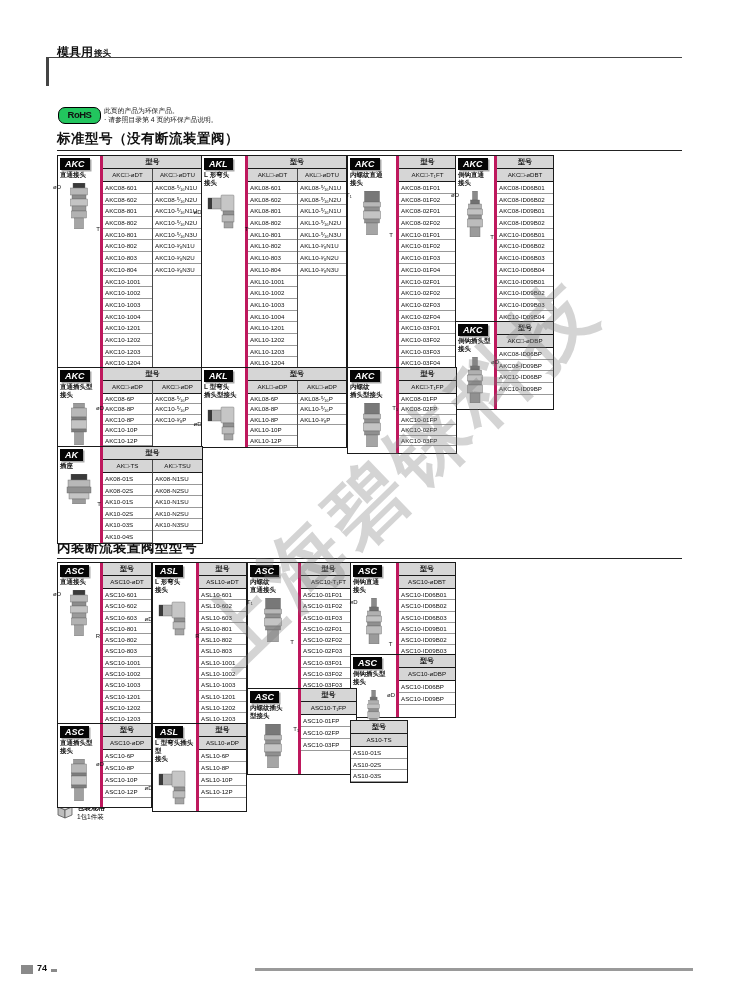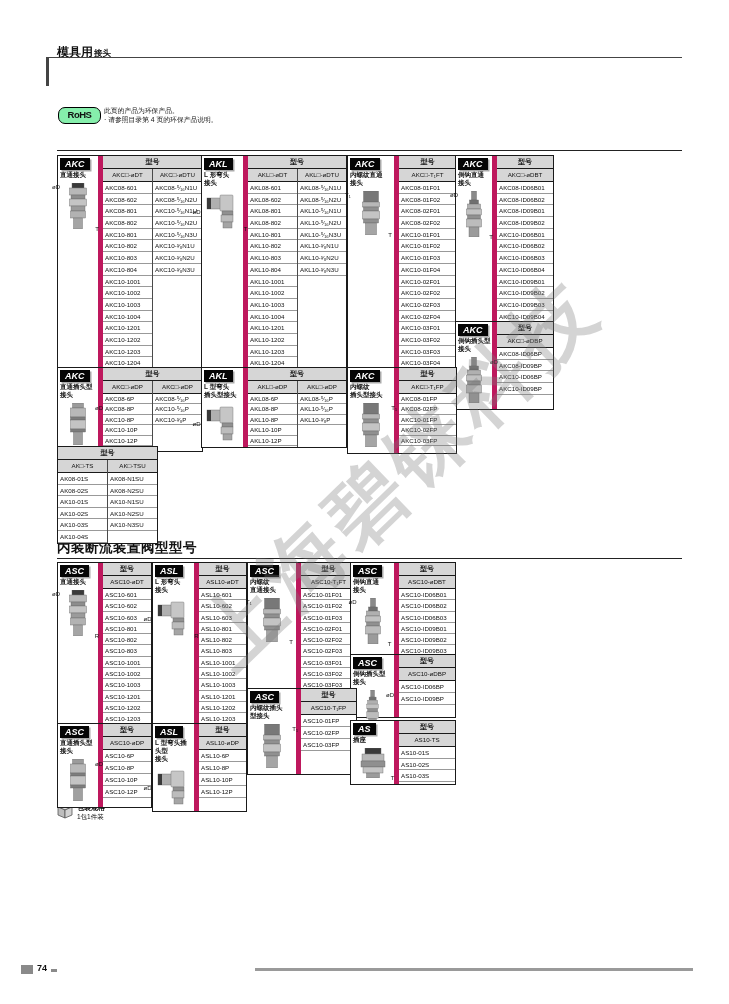--- a/index.html
+++ b/index.html
@@ -7,32 +7,32 @@
         font-family:"Liberation Sans", sans-serif;color:#111;overflow:hidden;}
   .abs{position:absolute;}
   
   .hdr-title{left:57px;top:42px;font-family:"Liberation Serif", serif;}
   .hdr-main{font-size:12px;font-weight:bold;}
   .hdr-sub{font-size:8.5px;font-weight:bold;margin-left:1px;}
   .hdr-rule{left:47px;top:57px;width:635px;height:1px;background:#444;}
   .hdr-vbar{left:46px;top:57px;width:2.5px;height:29px;background:#444;}
   
   .rohs-box{left:58px;top:107px;width:41px;height:15px;border:1.8px solid #000;border-radius:7px;
-            font-size:9.5px;font-weight:bold;text-align:center;line-height:14px;letter-spacing:-0.5px;background:#86efac;}
+            font-size:9.5px;font-weight:bold;text-align:center;line-height:14px;letter-spacing:-0.5px;background:#22c55e;}
   .rohs-l1{left:104px;top:106px;font-size:6.8px;}
   .rohs-l2{left:104px;top:115px;font-size:6.8px;}
   
   .sec-title{font-family:"Liberation Serif", serif;font-weight:bold;font-size:13.5px;letter-spacing:0.5px;}
   .sec1-title{left:57px;top:130px;}
   .sec1-rule{left:57px;top:150px;width:625px;height:1px;background:#222;}
   .sec2-title{left:57px;top:539px;}
   .sec2-rule{left:57px;top:558px;width:625px;height:1px;background:#222;}
   
   .block{position:absolute;display:flex;align-items:stretch;border:1.5px solid #1a1a1a;background:#fff;box-sizing:border-box;z-index:2;}
-  .labelcol{width:var(--lw);border-right:5px solid #be185d;box-sizing:border-box;flex:none;position:relative;}
+  .labelcol{width:var(--lw);border-right:3px solid #be185d;box-sizing:border-box;flex:none;position:relative;}
   .badge{background:#050505;color:#fff;font-weight:bold;font-style:italic;font-size:9px;line-height:12px;height:12px;
          padding:0 5px;margin:2px 3px 1px 2px;text-align:center;box-shadow:1.5px 1.5px 0 #aaa;width:fit-content;}
   .blabel{font-size:6.5px;font-weight:bold;line-height:1.25;margin:1px 1px 0 2px;font-family:"Liberation Sans", sans-serif;}
   .imgwrap{position:relative;width:fit-content;margin:4px auto 2px;}
   .ann{position:absolute;font-size:6px;color:#111;white-space:nowrap;}
   .p-tl{left:-13px;top:1px;}
   .p-tr{right:-13px;top:2px;}
   .p-br{right:-8px;bottom:1px;}
   .p-l{left:-13px;top:42%;}
   .dataarea{display:flex;flex-direction:column;flex:none;}
@@ -91,20 +91,21 @@
   <div class="abs hdr-title">
     <span class="hdr-main">模具用</span><span class="hdr-sub">接头</span>
   </div>
   <div class="abs hdr-rule"></div>
   <div class="abs hdr-vbar"></div>
 
   <div class="abs rohs-box">RoHS</div>
   <div class="abs rohs-l1">此页的产品为环保产品。</div>
   <div class="abs rohs-l2">· 请参照目录第 4 页的环保产品说明。</div>
 
+  <div class="abs sec-title sec1-title">标准型号（没有断流装置阀）</div>
   <div class="abs sec1-rule"></div>
 
   <div class="abs sec-title sec2-title">内装断流装置阀型型号</div>
   <div class="abs sec2-rule"></div>
 
   <div id="blocks-area">
       <div class="block b-a1">
         <div class="labelcol">
           <div class="badge">AKC</div>
           <div class="blabel">
@@ -413,20 +414,33 @@
               <div class="cell">AKC08-01FP</div>
               <div class="cell">AKC08-02FP</div>
               <div class="cell">AKC10-01FP</div>
               <div class="cell">AKC10-02FP</div>
               <div class="cell">AKC10-03FP</div>
             </div>
           </div>
         </div>
       </div>
       <div class="block b-c1">
+        <div class="labelcol">
+          <div class="badge">AK</div>
+          <div class="blabel">
+            <div>插座</div>
+          </div>
+          <div class="imgwrap"><svg width="28" height="30" viewBox="0 0 28 30">
+              <rect x="6" y="0" width="16" height="6" fill="#3a3a3a" stroke="#666" stroke-width="0.4"></rect>
+              <rect x="3" y="6" width="22" height="7" fill="#b8b8b8" stroke="#666" stroke-width="0.4"></rect>
+              <rect x="2" y="13" width="24" height="6" fill="#909090" stroke="#666" stroke-width="0.4"></rect>
+              <rect x="4" y="19" width="20" height="6" fill="#c4c4c4" stroke="#666" stroke-width="0.4"></rect>
+              <rect x="7.5" y="25" width="13" height="5" fill="#9b9b9b" stroke="#666" stroke-width="0.4"></rect>
+            </svg><span class="ann p-br">T</span></div>
+        </div>
         <div class="dataarea">
           <div class="typehdr">型号</div>
           <div class="cols">
             <div class="col col1">
               <div class="colhdr">AK□-TS</div>
               <div class="cell">AK08-01S</div>
               <div class="cell">AK08-02S</div>
               <div class="cell">AK10-01S</div>
               <div class="cell">AK10-02S</div>
               <div class="cell">AK10-03S</div>
@@ -691,33 +705,20 @@
               <div class="colhdr">ASL10-øDP</div>
               <div class="cell">ASL10-6P</div>
               <div class="cell">ASL10-8P</div>
               <div class="cell">ASL10-10P</div>
               <div class="cell">ASL10-12P</div>
             </div>
           </div>
         </div>
       </div>
       <div class="block b-e3">
-        <div class="labelcol">
-          <div class="badge">AS</div>
-          <div class="blabel">
-            <div>插座</div>
-          </div>
-          <div class="imgwrap"><svg width="28" height="30" viewBox="0 0 28 30">
-              <rect x="6" y="0" width="16" height="6" fill="#3a3a3a" stroke="#666" stroke-width="0.4"></rect>
-              <rect x="3" y="6" width="22" height="7" fill="#b8b8b8" stroke="#666" stroke-width="0.4"></rect>
-              <rect x="2" y="13" width="24" height="6" fill="#909090" stroke="#666" stroke-width="0.4"></rect>
-              <rect x="4" y="19" width="20" height="6" fill="#c4c4c4" stroke="#666" stroke-width="0.4"></rect>
-              <rect x="7.5" y="25" width="13" height="5" fill="#9b9b9b" stroke="#666" stroke-width="0.4"></rect>
-            </svg><span class="ann p-br">T</span></div>
-        </div>
         <div class="dataarea">
           <div class="typehdr">型号</div>
           <div class="cols">
             <div class="col col1">
               <div class="colhdr">AS10-TS</div>
               <div class="cell">AS10-01S</div>
               <div class="cell">AS10-02S</div>
               <div class="cell">AS10-03S</div>
             </div>
           </div>

